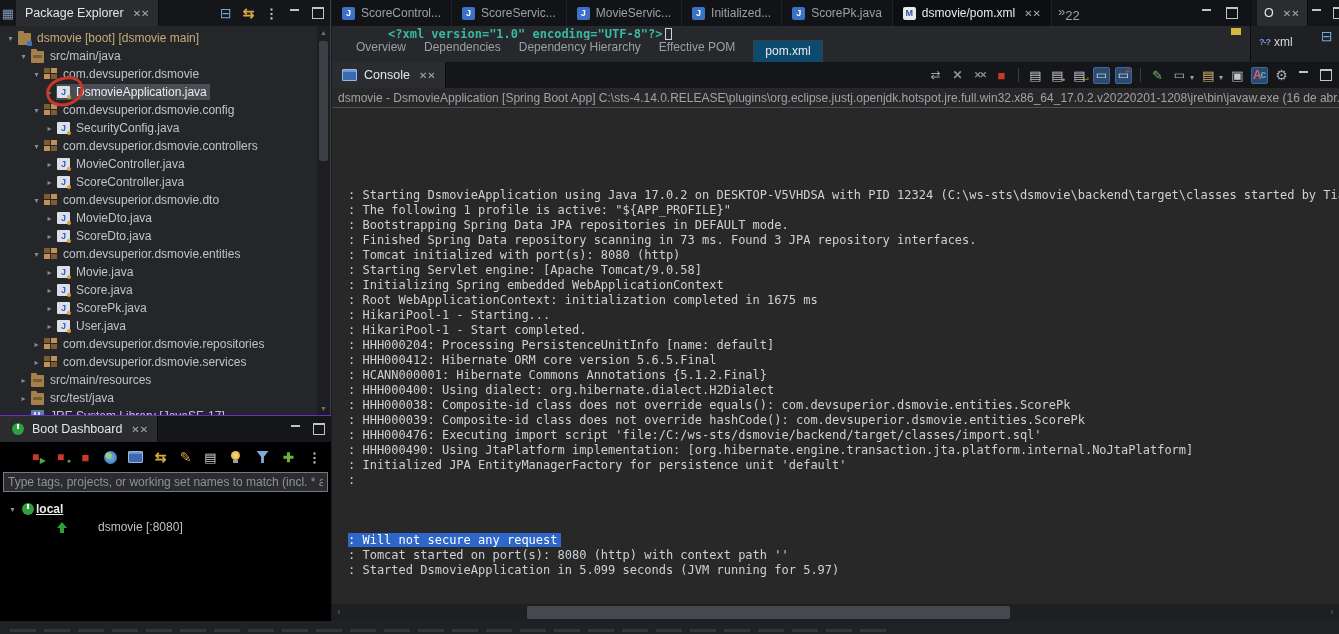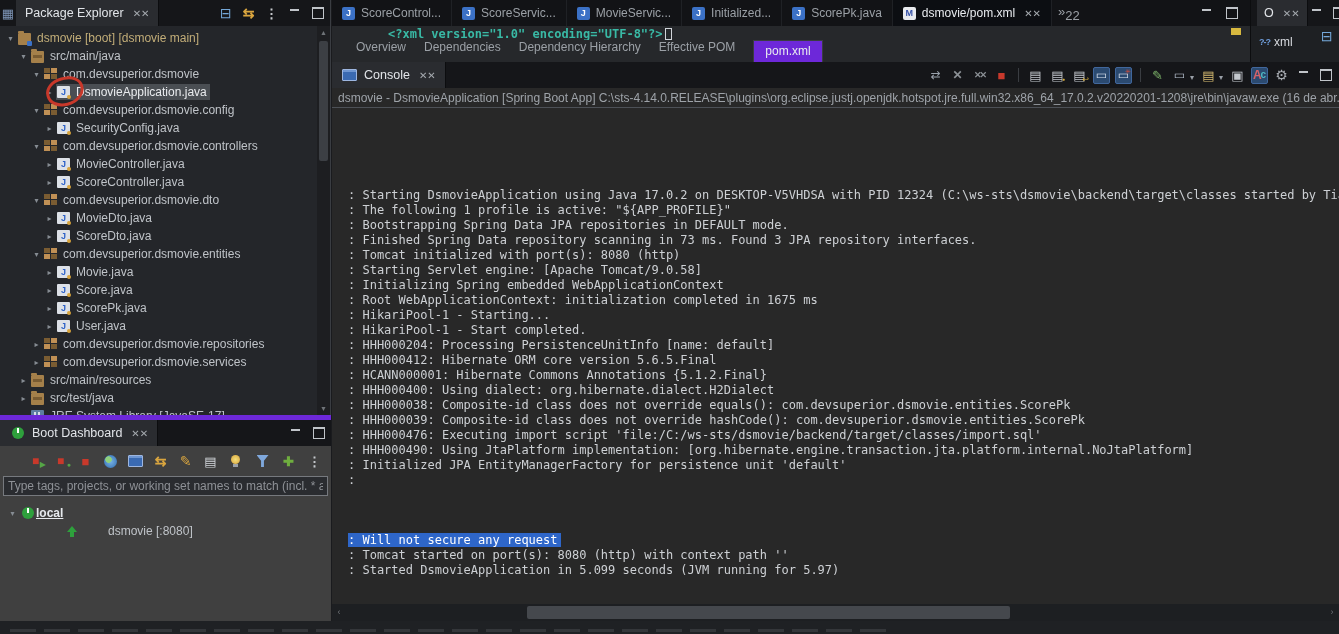--- a/index.html
+++ b/index.html
@@ -107,21 +107,21 @@
       background:repeating-linear-gradient(90deg,#d6dde6 0 2px,#5e7da2 2px 4px);}
 
   .annotation-circle{position:absolute;left:46px;top:-6px;width:38px;height:29px;border:3px solid var(--annotation_red,#c8382a);
       border-radius:50% 46% 54% 50%;transform:rotate(-14deg);z-index:5;}
 
   .vscroll{position:absolute;right:0;top:26px;width:13px;height:389px;background:#1d1e21;}
   .vscroll .arr{position:absolute;left:0;width:13px;height:13px;color:#6f7378;font-size:7px;text-align:center;line-height:13px;}
   .vscroll .thumb{position:absolute;left:2px;right:2px;top:15px;height:120px;background:#3c3f44;border-radius:2px;}
 
   
-  .bd{position:absolute;left:0;top:415px;width:331px;height:219px;background:#404040;border-top:5px solid #6d28d9;}
+  .bd{position:absolute;left:0;top:415px;width:331px;height:219px;background:#000000;border-top:1px solid #6d28d9;}
   .bd-toolbar{height:30px;display:flex;align-items:center;gap:8px;padding:0 8px 0 27px;}
   .bd-toolbar .right{margin-left:auto;display:flex;align-items:center;gap:9px;}
   .filter-input{display:block;width:325px;height:20px;margin:0 3px;background:#2a2c30;border:1px solid #76797e;
       color:#c6c9cd;font-family:"Liberation Sans",sans-serif;font-size:12px;padding:0 4px;}
   .filter-input::placeholder{color:#8e9196;}
   .bd-tree{margin-top:8px;}
   .bd-status{position:absolute;left:0;bottom:12px;width:331px;height:26px;background:#2b2d31;color:#a9adb2;
       display:flex;align-items:center;}
   .bd-status span{margin-left:-4px;padding-left:8px;}
 
@@ -134,21 +134,21 @@
   .etab-over sub{font-size:13px;}
   .editor-tabbar .tools{margin-left:auto;display:flex;align-items:center;gap:8px;padding-right:10px;}
 
   .editor-body{position:absolute;left:332px;top:26px;width:918px;height:36px;background:#26282b;overflow:hidden;}
   .xml-line{position:absolute;left:56px;top:1px;white-space:nowrap;color:#39b9a5;
       font-family:"DejaVu Sans Mono","Liberation Mono",monospace;font-size:12px;font-weight:bold;}
   .xml-cursor{display:inline-block;width:7px;height:12px;border:1px solid #d0d4d9;vertical-align:-2px;margin-left:2px;}
   .pom-subtabs{position:absolute;left:24px;bottom:0;height:22px;display:flex;gap:18px;color:#9ba0a6;
       background:#26282b;padding-right:10px;}
   .ptab{white-space:nowrap;}
-  .ptab.active{background:#6d28d9;color:#e8ebef;border:1px solid #3a3d42;border-bottom:none;padding:3px 11px 4px;}
+  .ptab.active{background:#0c4a6e;color:#e8ebef;border:1px solid #3a3d42;border-bottom:none;padding:3px 11px 4px;}
   .ruler-mark{position:absolute;right:9px;top:2px;width:10px;height:7px;background:#d7b83f;}
 
   
   .outline{position:absolute;left:1250px;top:0;width:89px;height:62px;background:#1e2023;border-left:1px solid #0c0d0f;}
   .outline .viewbar{padding-left:6px;}
   .outline .viewtab{padding:0 7px;background:#2a2c30;}
   .outline-collapse{position:absolute;right:4px;top:27px;}
   .outline-item{display:flex;align-items:center;gap:4px;margin-top:9px;color:#d8dbe0;}
   .xmlq{color:#6d9bd8;font-size:9px;font-weight:bold;letter-spacing:-1px;}
 
@@ -384,21 +384,21 @@
             <span class="tbi" data-name="menu-icon"></span>
           </span>
       </div>
       <input class="filter-input" data-name="filter-input" placeholder="Type tags, projects, or working set names to match (incl. * and" style="">
       <div class="bd-tree" data-name="boot-dashboard-tree">
           <div class="tree-row" data-name="boot-item-local" style="padding-left: 6px;">
             <span class="chev" data-name="tree-chevron-icon">▾</span>
             <span class="tbi" data-name="power-icon"></span>
             <span class="tlabel strong" data-name="boot-item-label">local</span>
           </div>
-          <div class="tree-row" data-name="boot-item-dsmovie-8080" style="padding-left: 22px; gap: 28px;">
+          <div class="tree-row" data-name="boot-item-dsmovie-8080" style="padding-left: 12px; gap: 28px;">
             <span class="chev" data-name="tree-chevron-icon"></span>
             <span class="tbi" data-name="up-arrow-icon"></span>
             <span class="tlabel" data-name="boot-item-label">dsmovie [:8080]</span>
           </div>
         </div>
     </div>
   </div>
 
   <div class="editor-tabbar" data-name="editor-tabbar">
     <span data-name="editor-tabs" style="display:flex;height:100%">

